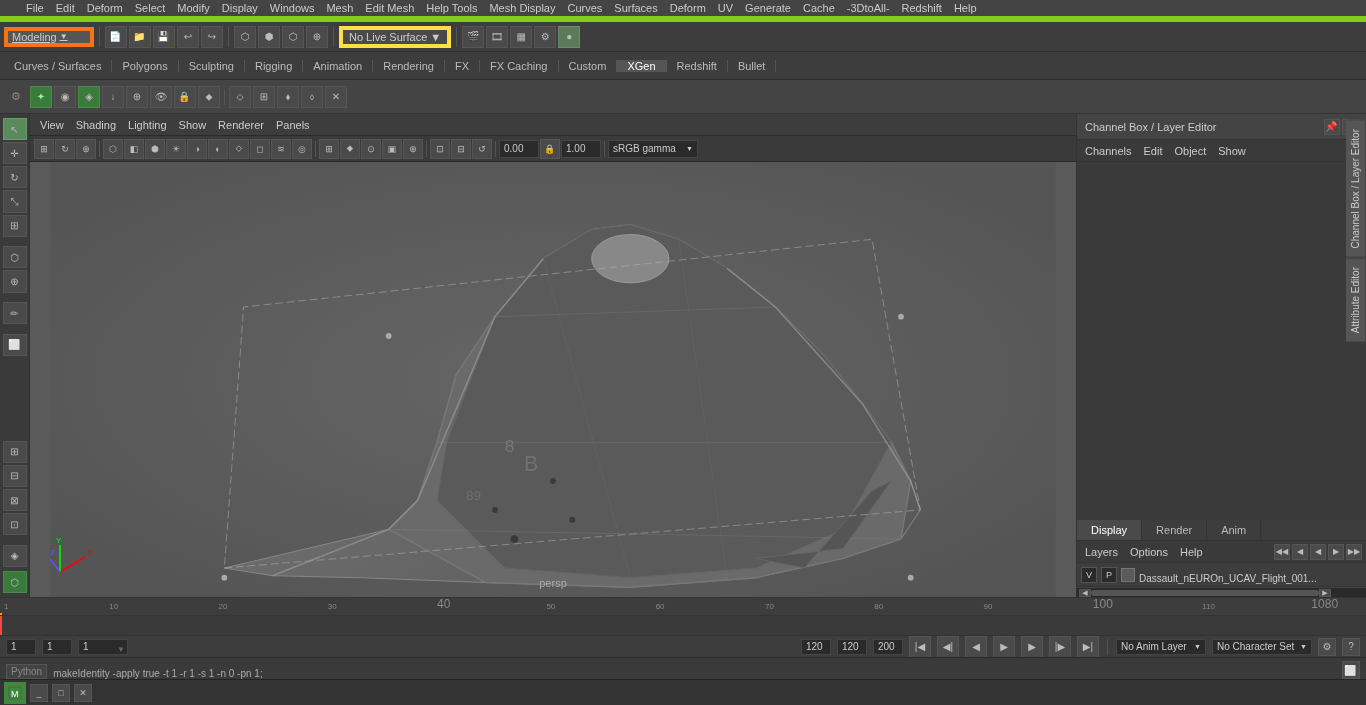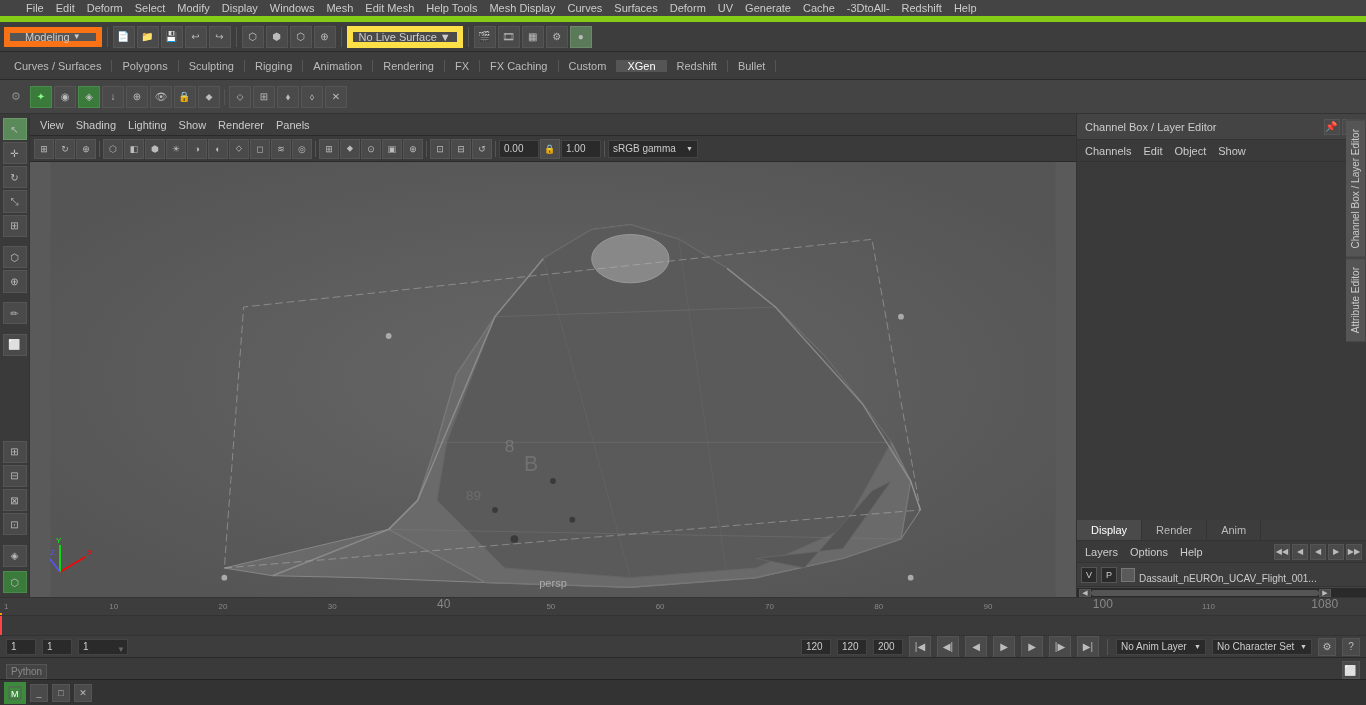--- a/index.html
+++ b/index.html
@@ -41,30 +41,31 @@
       align-items: center;
       padding: 0 4px;
       border-bottom: 1px solid #2a2a2a;
       flex-shrink: 0;
       gap: 2px;
     }
 
     
     .mode-selector {
       background: #555;
-      border: 6px solid #f97316;
+      border: 4px solid #f97316;
       color: #ccc;
       height: 20px;
-      padding: 0 15px;
+      padding: 0 4px;
       font-size: 11px;
       display: flex;
       align-items: center;
       gap: 3px;
       cursor: pointer;
       min-width: 90px;
+      text-decoration: underline;
     }
     .mode-selector::after { content: '▼'; font-size: 8px; }
 
     .toolbar-sep {
       width: 1px;
       height: 20px;
       background: #555;
       margin: 0 3px;
     }
 
@@ -76,21 +77,21 @@
       display: flex;
       align-items: center;
       justify-content: center;
       cursor: pointer;
       color: #bbb;
       font-size: 10px;
     }
 
     .live-surface-btn {
       background: #4a4a4a;
-      border: 6px solid #fde047;
+      border: 4px solid #fde047;
       color: #ccc;
       height: 22px;
       padding: 0 6px;
       font-size: 11px;
       cursor: pointer;
       display: flex;
       align-items: center;
       gap: 3px;
     }
 
@@ -975,20 +976,21 @@
     <span>No Character Set</span>
     <span style="margin-left:auto; font-size:7px;">▼</span>
   </div>
 
   <div class="tool-btn" style="width:18px;height:18px;">⚙</div>
   <div class="tool-btn" style="width:18px;height:18px;">?</div>
 </div>
 
 <div class="python-bar">
   <div class="python-label">Python</div>
+  <span class="python-cmd">makeIdentity -apply true -t 1 -r 1 -s 1 -n 0 -pn 1;</span>
   <div class="tool-btn" style="width:18px;height:18px;margin-left:auto;">⬜</div>
 </div>
 
 <div class="window-bar">
   <div style="background:#3d8a3d; width:22px; height:22px; display:flex; align-items:center; justify-content:center; cursor:pointer;">
     <svg width="14" height="14" viewBox="0 0 14 14">
       <rect x="1" y="1" width="12" height="12" fill="#3d8a3d" stroke="#5a5a5a" stroke-width="1"></rect>
       <text x="3" y="11" font-size="9" fill="#fff" font-family="Arial">M</text>
     </svg>
   </div>

